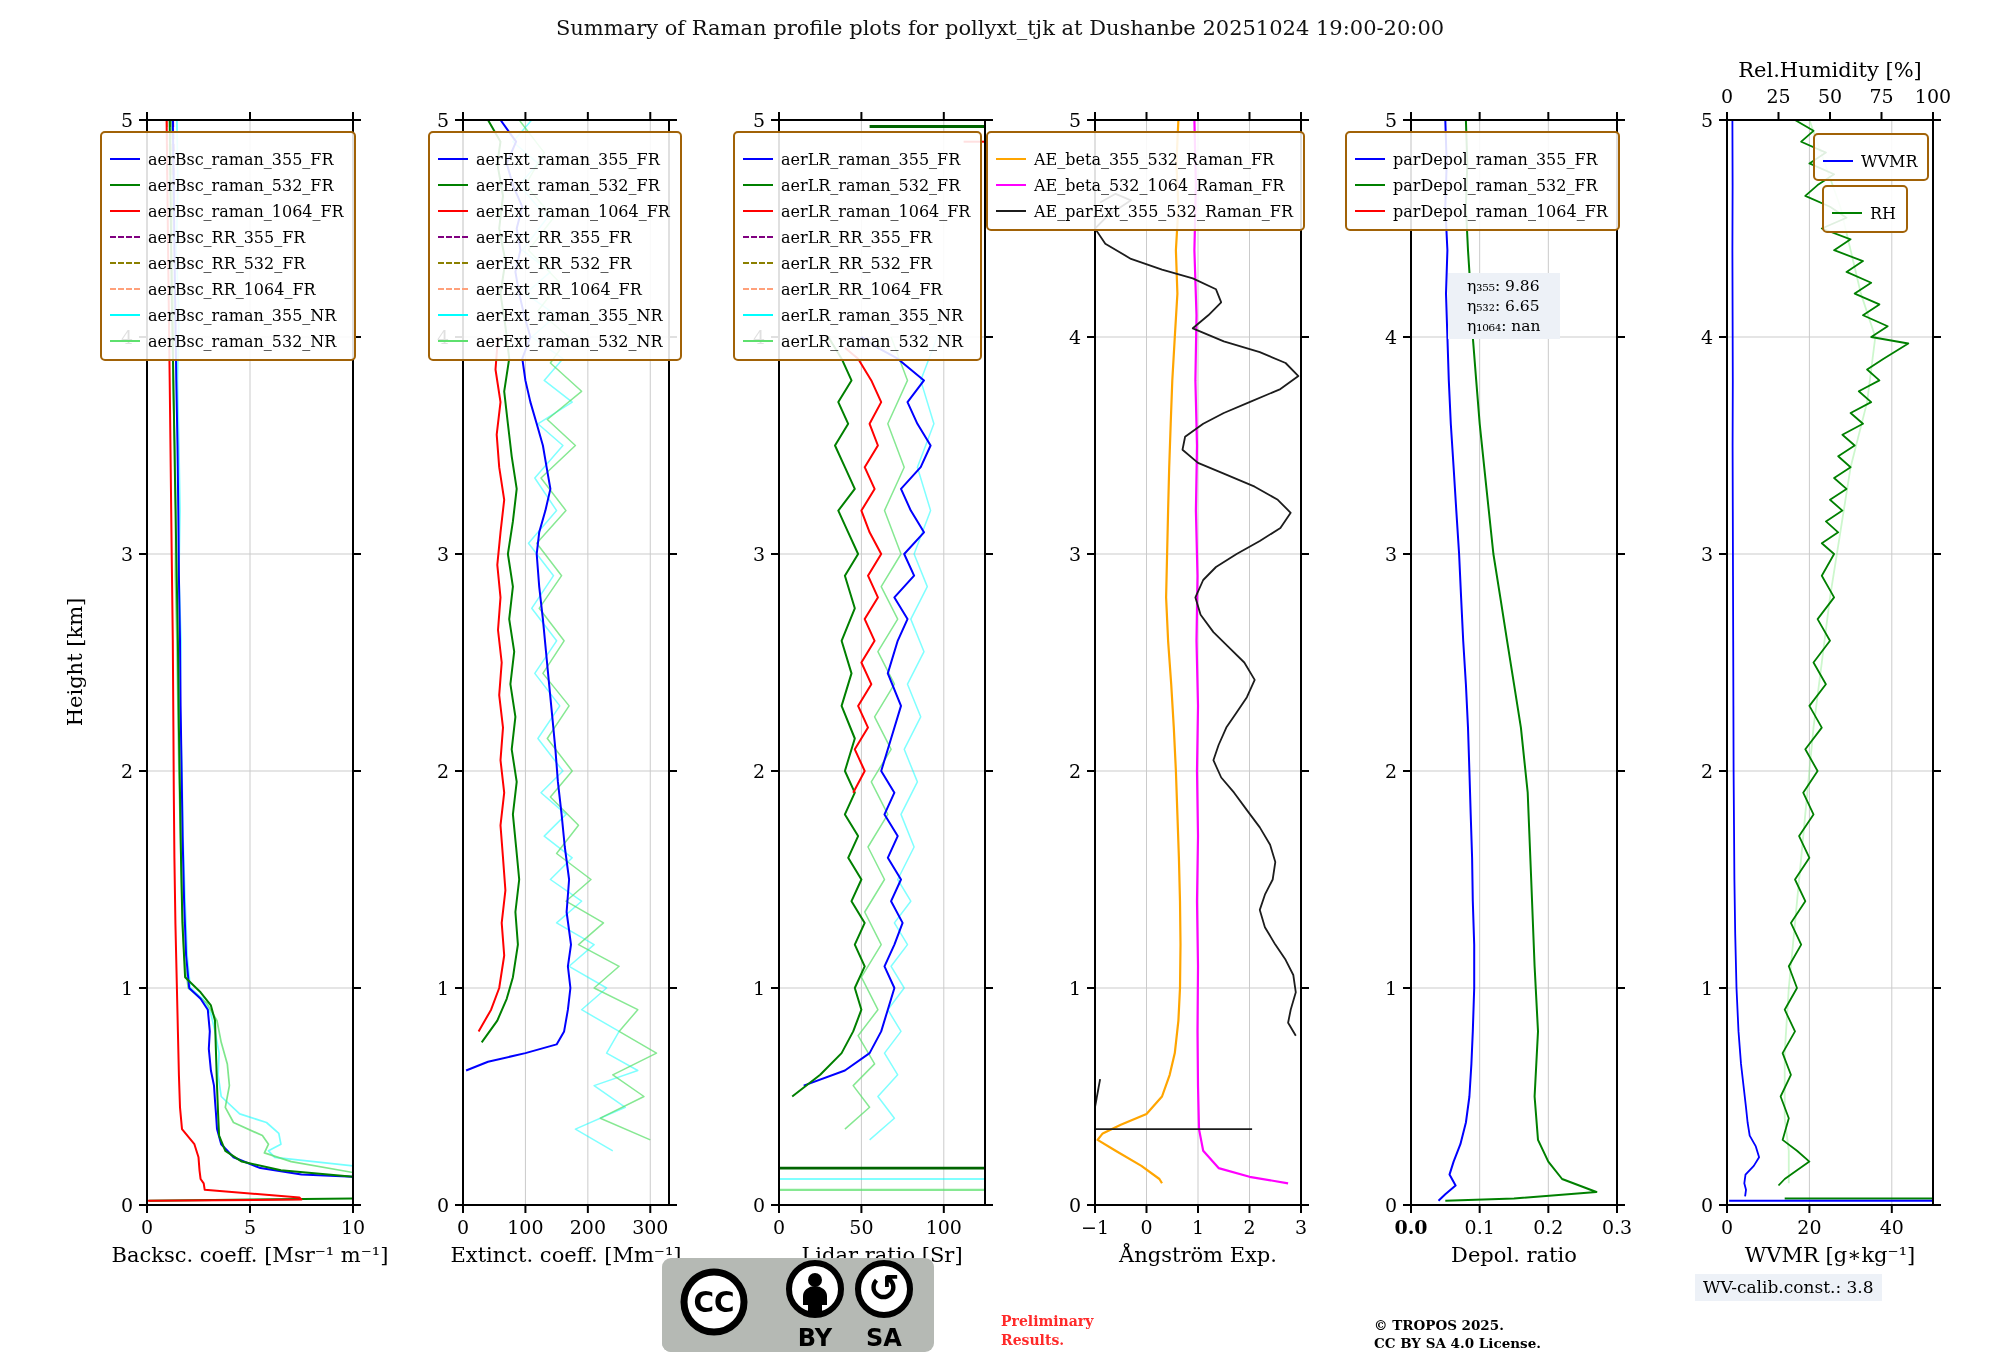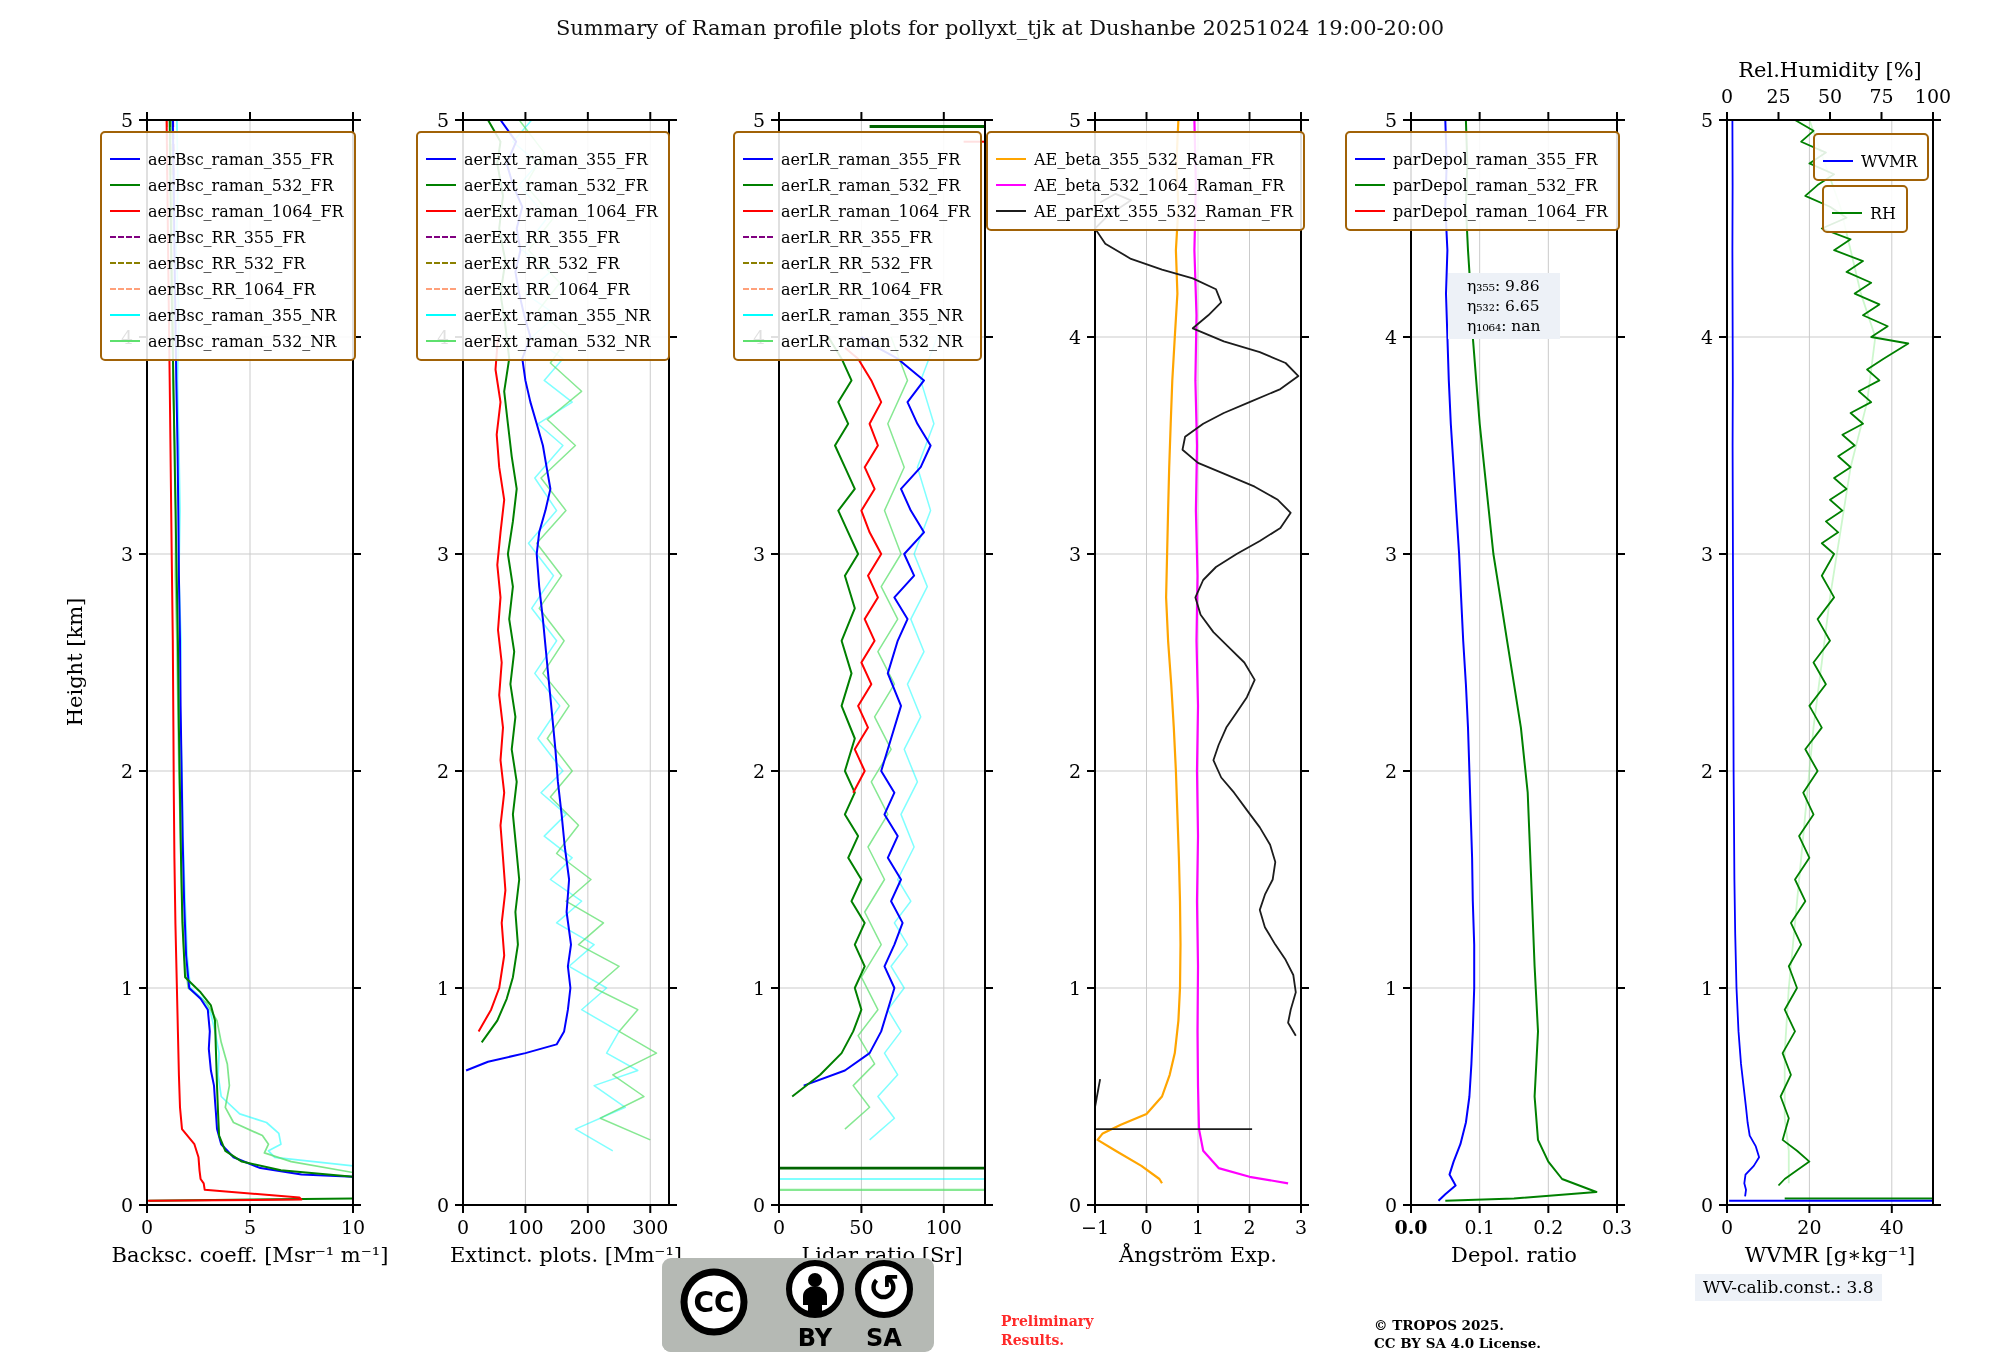--- a/index.html
+++ b/index.html
@@ -164,22 +164,22 @@
       <div class="ytick" style="left:415px;top:1195px;">0</div>
       <div class="ytick" style="left:415px;top:978px;">1</div>
       <div class="ytick" style="left:415px;top:761px;">2</div>
       <div class="ytick" style="left:415px;top:544px;">3</div>
       <div class="ytick" style="left:415px;top:327px;">4</div>
       <div class="ytick" style="left:415px;top:110px;">5</div>
       <div class="xtick" style="left:427px;top:1217px;">0</div>
       <div class="xtick" style="left:489.4242424242424px;top:1217px;">100</div>
       <div class="xtick" style="left:551.8484848484849px;top:1217px;">200</div>
       <div class="xtick" style="left:614.2727272727273px;top:1217px;">300</div>
-      <div class="xlabel" style="left:566px;top:1243px;">Extinct. plots. [Mm⁻¹]</div>
-      <div class="legend" style="left: 416px; top: 131px;">
+      <div class="xlabel" style="left:566px;top:1243px;">Extinct. coeff. [Mm⁻¹]</div>
+      <div class="legend" style="left: 428px; top: 131px;">
         <div class="lrow">
           <span class="lsample" style="border-top: 2.5px solid rgb(0, 0, 255);"></span>
           <span>aerExt_raman_355_FR</span>
         </div>
         <div class="lrow">
           <span class="lsample" style="border-top: 2.5px solid rgb(0, 128, 0);"></span>
           <span>aerExt_raman_532_FR</span>
         </div>
         <div class="lrow">
           <span class="lsample" style="border-top: 2.5px solid rgb(255, 0, 0);"></span>

